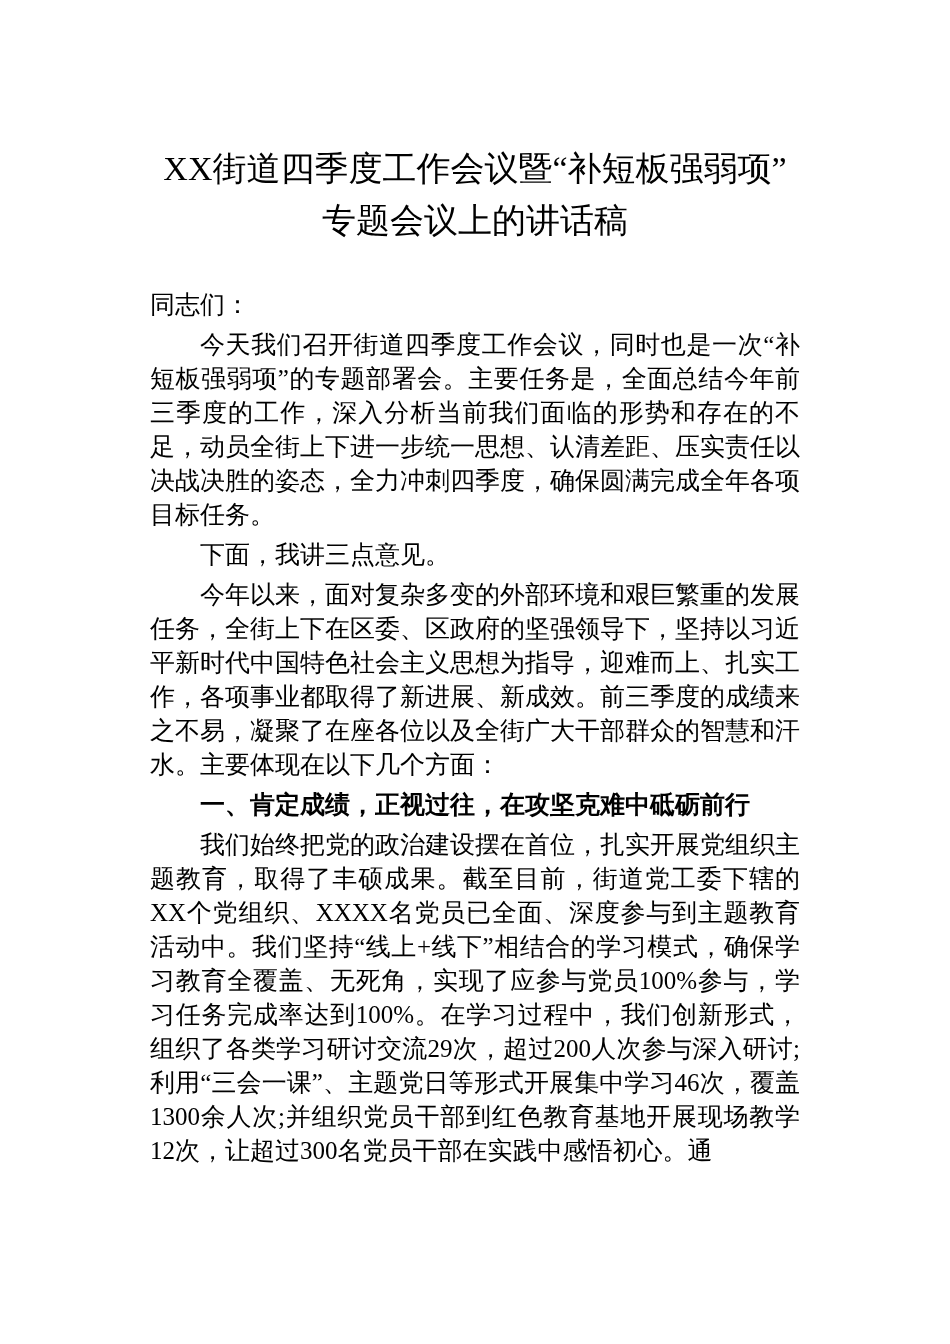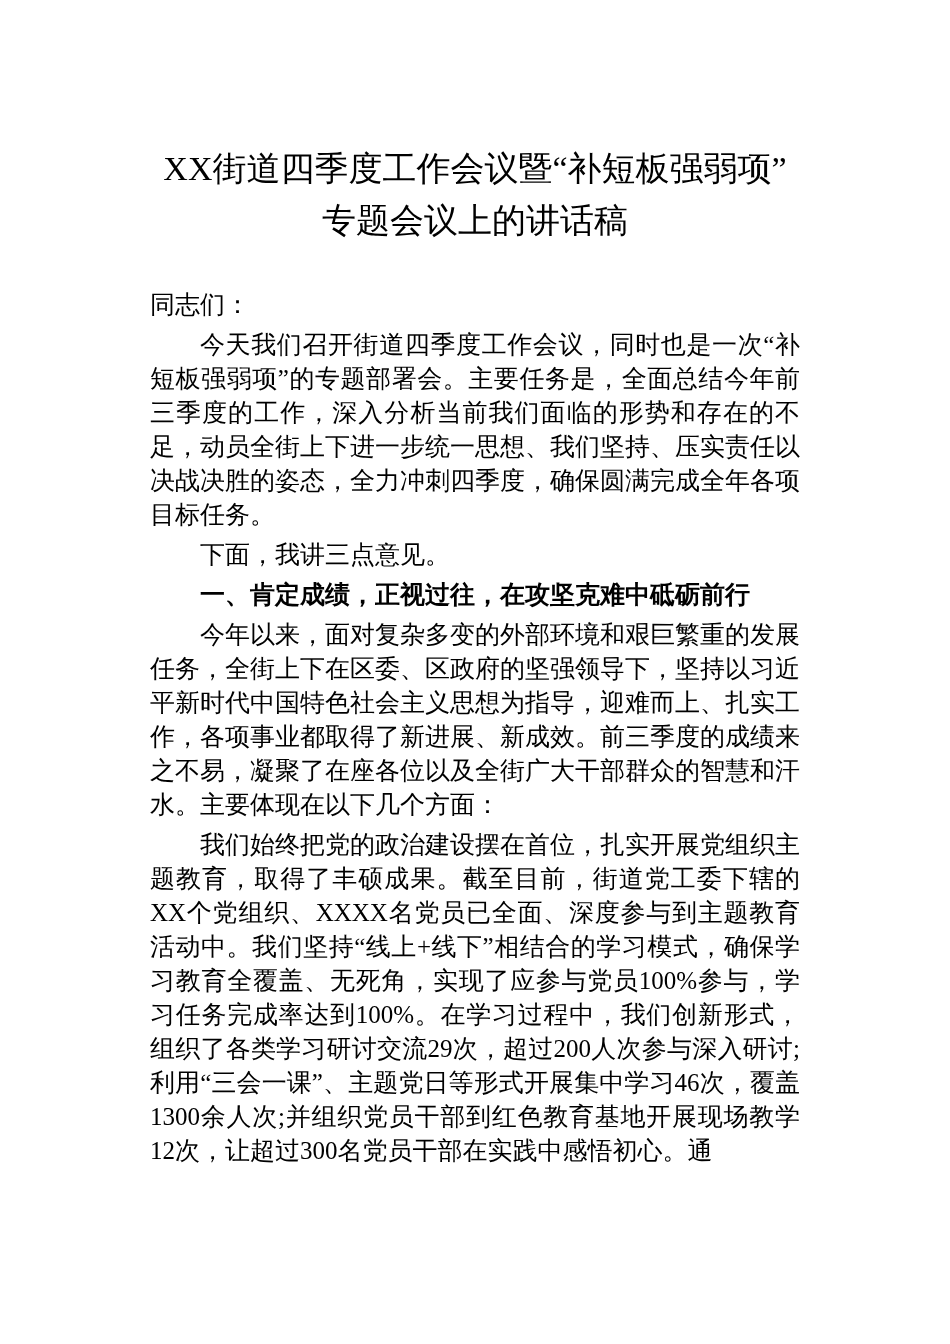--- a/index.html
+++ b/index.html
@@ -59,25 +59,25 @@
 <div class="page">
 
   <h1 class="doc-title">
     <span class="title-line">XX街道四季度工作会议暨“补短板强弱项”</span>
     <span class="title-line">专题会议上的讲话稿</span>
   </h1>
 
   <div class="doc-body">
     <p class="para-salutation">同志们：</p>
 
-    <p class="para-indent">今天我们召开街道四季度工作会议，同时也是一次“补短板强弱项”的专题部署会。主要任务是，全面总结今年前三季度的工作，深入分析当前我们面临的形势和存在的不足，动员全街上下进一步统一思想、我们坚持、压实责任以决战决胜的姿态，全力冲刺四季度，确保圆满完成全年各项目标任务。</p>
+    <p class="para-indent">今天我们召开街道四季度工作会议，同时也是一次“补短板强弱项”的专题部署会。主要任务是，全面总结今年前三季度的工作，深入分析当前我们面临的形势和存在的不足，动员全街上下进一步统一思想、认清差距、压实责任以决战决胜的姿态，全力冲刺四季度，确保圆满完成全年各项目标任务。</p>
 
     <p class="para-indent">下面，我讲三点意见。</p>
 
+    <p class="para-indent">今年以来，面对复杂多变的外部环境和艰巨繁重的发展任务，全街上下在区委、区政府的坚强领导下，坚持以习近平新时代中国特色社会主义思想为指导，迎难而上、扎实工作，各项事业都取得了新进展、新成效。前三季度的成绩来之不易，凝聚了在座各位以及全街广大干部群众的智慧和汗水。主要体现在以下几个方面：</p>
+
     <p class="para-indent para-bold">一、肯定成绩，正视过往，在攻坚克难中砥砺前行</p>
-
-    <p class="para-indent">今年以来，面对复杂多变的外部环境和艰巨繁重的发展任务，全街上下在区委、区政府的坚强领导下，坚持以习近平新时代中国特色社会主义思想为指导，迎难而上、扎实工作，各项事业都取得了新进展、新成效。前三季度的成绩来之不易，凝聚了在座各位以及全街广大干部群众的智慧和汗水。主要体现在以下几个方面：</p>
 
 
     <p class="para-indent">我们始终把党的政治建设摆在首位，扎实开展党组织主题教育，取得了丰硕成果。截至目前，街道党工委下辖的XX个党组织、XXXX名党员已全面、深度参与到主题教育活动中。我们坚持“线上+线下”相结合的学习模式，确保学习教育全覆盖、无死角，实现了应参与党员100%参与，学习任务完成率达到100%。在学习过程中，我们创新形式，组织了各类学习研讨交流29次，超过200人次参与深入研讨;利用“三会一课”、主题党日等形式开展集中学习46次，覆盖1300余人次;并组织党员干部到红色教育基地开展现场教学12次，让超过300名党员干部在实践中感悟初心。通</p>
   </div>
 
 </div>
 
 </body></html>

